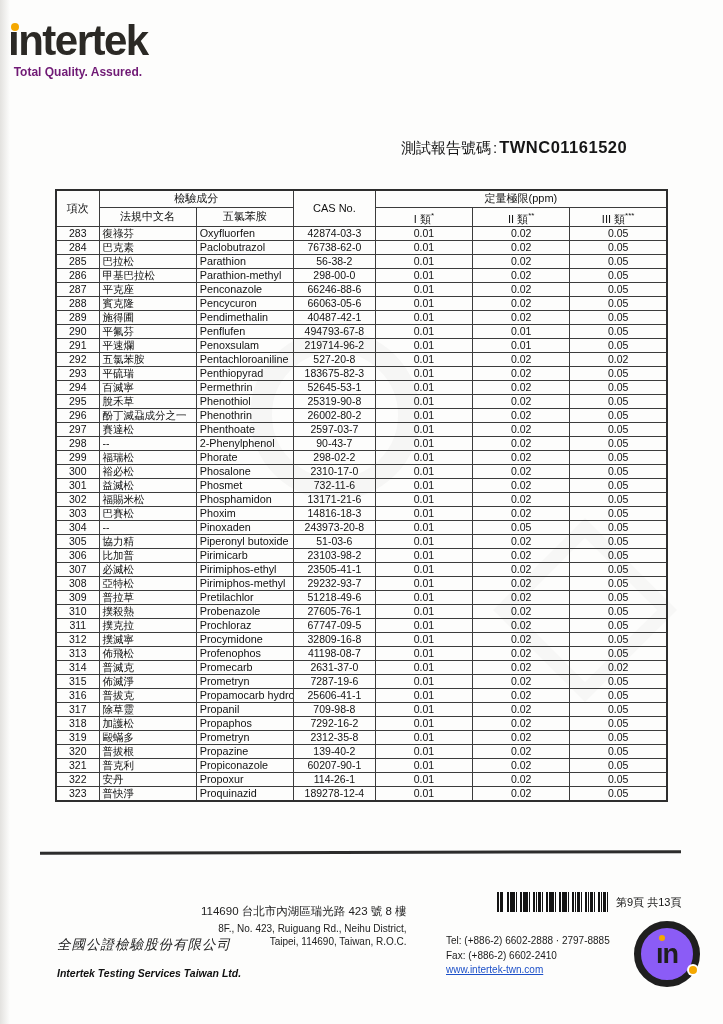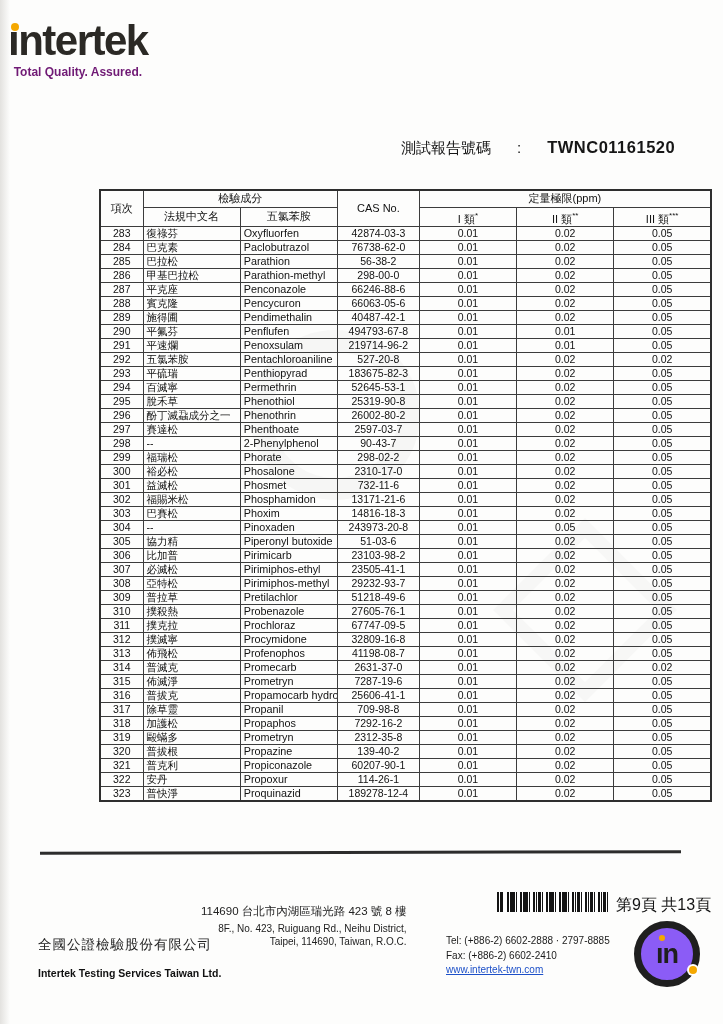--- a/index.html
+++ b/index.html
@@ -25,34 +25,34 @@
   }
   .logo-dot {
     position: absolute; left: 3px; top: 3px;
     width: 8px; height: 8px; border-radius: 50%;
     background: #f5a800;
   }
   .tagline { font-size: 12px; font-weight: 700; color: #701a75; margin-top: 3px; letter-spacing: 0; text-align: center; }
   
   .report-line {
     position: absolute; left: 401px; top: 138px;
-    display: flex; align-items: baseline; gap: 26px;
+    display: flex; align-items: baseline; gap: 2px;
     font-size: 15px; color: #161616;
   }
   .report-line .num { font-size: 16.5px; font-weight: 600; letter-spacing: 0.5px; }
   
   .wm { position: absolute; pointer-events: none; opacity: 0.05; }
   .wm-circle { left: 250px; top: 330px; width: 170px; height: 170px; border: 22px solid #7a7a7a; border-radius: 50%; }
   .wm-diamond { left: 520px; top: 545px; width: 130px; height: 130px; border: 14px solid #8a8a8a; transform: rotate(45deg); }
   
   table.results {
     position: absolute; left: 55px; top: 189px;
     width: 613px; table-layout: fixed;
     border-collapse: collapse;
-    font-size: 10.5px; color: #111; margin-left: 44px;
+    font-size: 10.5px; color: #111;
   }
   table.results th, table.results td {
     border: 1px solid #3c3c3c;
     overflow: hidden; white-space: nowrap;
   }
   table.results { border: 2px solid #2e2e2e; }
   table.results th {
     font-weight: 400; text-align: center;
     height: 17px; line-height: 15px; font-size: 11px;
   }
@@ -72,24 +72,24 @@
   .barcode {
     position: absolute; left: 497px; top: 892px; width: 111px; height: 20px;
     background: repeating-linear-gradient(90deg,
       #141414 0 1.5px, #fff 1.5px 2.5px,
       #141414 2.5px 5.5px, #fff 5.5px 6.5px,
       #141414 6.5px 7.5px, #fff 7.5px 10px,
       #141414 10px 12px, #fff 12px 13px);
   }
   .page-num {
     position: absolute; left: 616px; top: 895px;
-    font-size: 16px; color: #141414;
-  }
-  
-  .footer-co { position: absolute; left: 38px; top: 936px; }
+    font-size: 11px; color: #141414;
+  }
+  
+  .footer-co { position: absolute; left: 57px; top: 936px; font-style: italic; }
   .footer-co .zh { font-size: 13.5px; letter-spacing: 1px; color: #222; }
   .footer-co .en { font-size: 10.5px; font-weight: 700; color: #111; margin-top: 13px; }
   .footer-addr { position: absolute; left: 201px; top: 904px; }
   .footer-addr .zh { font-size: 11.5px; color: #222; }
   .footer-addr .en { font-size: 10px; color: #222; margin-top: 3px; line-height: 1.3; text-align: right; }
   .footer-contact { position: absolute; left: 446px; top: 934px; font-size: 10px; line-height: 1.45; color: #1a1a1a; }
   .footer-contact a { color: #1d50c8; text-decoration: underline; }
   
   .mark {
     position: absolute; left: 634px; top: 921px;

